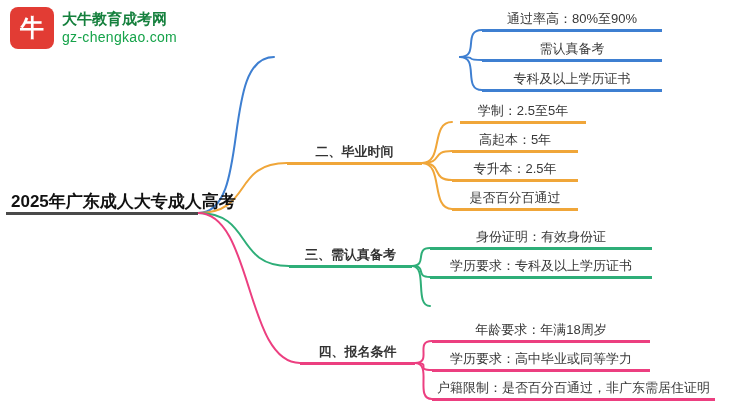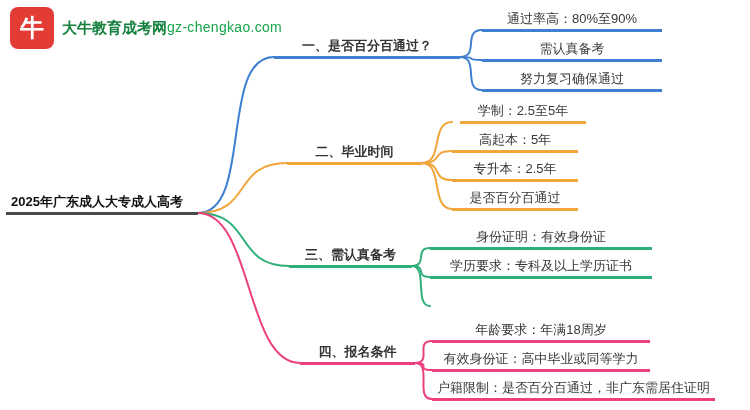--- a/index.html
+++ b/index.html
@@ -21,21 +21,21 @@
     position:absolute;
     box-sizing:border-box;
     line-height:17px;
     padding:1px 5px 2px;
     border-bottom:3px solid #999;
     font-size:13px;
     color:#383838;
     white-space:nowrap;
   }
   .node.root{
-    font-size:13px;
+    font-size:17px;
     font-weight:700;
     color:#111;
     text-align:left;
     border-bottom-color:#4a4a4a;
   }
   .node.branch{text-align:center;font-weight:600;color:#333;}
   .node.leaf{text-align:center;}
   .b1{border-bottom-color:#3e7fd1;}
   .b2{border-bottom-color:#f0a639;}
   .b3{border-bottom-color:#2eae78;}
@@ -45,21 +45,21 @@
     position:absolute;left:10px;top:7px;
     display:flex;align-items:center;gap:8px;
   }
   .logo-mark{
     width:44px;height:42px;
     background:#e23c34;
     border-radius:8px;
     display:flex;align-items:center;justify-content:center;
     color:#ffffff;font-size:24px;font-weight:700;
   }
-  .logo-text{display:flex;line-height:1.25;}
+  .logo-text{display:flex;flex-direction:column;line-height:1.25;}
   .logo-title{font-size:15px;font-weight:700;color:#15803d;}
   .logo-subtitle{font-size:14px;color:#16a34a;letter-spacing:.3px;}
 </style>
 </head>
 <body>
 
 <div class="stage">
 
   <svg class="connectors" viewBox="0 0 750 410">
 
@@ -93,31 +93,28 @@
     <div class="logo-text">
       <span class="logo-title">大牛教育成考网</span>
       <span class="logo-subtitle">gz-chengkao.com</span>
     </div>
   </div>
 
   <div class="node root" style="left:6px;top:192px;width:192px">
     <span>2025年广东成人大专成人高考</span>
   </div>
 
-  <div class="node branch b1" style="left:274px;top:36px;width:186px">
-    <span>一、是否百分百通过？</span>
-  </div>
   <div class="node leaf b1" style="left:482px;top:9px;min-width:180px">
     <span>通过率高：80%至90%</span>
   </div>
   <div class="node leaf b1" style="left:482px;top:39px;min-width:180px">
     <span>需认真备考</span>
   </div>
   <div class="node leaf b1" style="left:482px;top:69px;min-width:180px">
-    <span>努力复习确保通过</span>
+    <span>专科及以上学历证书</span>
   </div>
 
   <div class="node branch b2" style="left:287px;top:142px;width:135px">
     <span>二、毕业时间</span>
   </div>
   <div class="node leaf b2" style="left:460px;top:101px;min-width:126px">
     <span>学制：2.5至5年</span>
   </div>
   <div class="node leaf b2" style="left:452px;top:130px;min-width:126px">
     <span>高起本：5年</span>
@@ -139,19 +136,19 @@
     <span>学历要求：专科及以上学历证书</span>
   </div>
 
   <div class="node branch b4" style="left:300px;top:342px;width:115px">
     <span>四、报名条件</span>
   </div>
   <div class="node leaf b4" style="left:432px;top:320px;min-width:218px">
     <span>年龄要求：年满18周岁</span>
   </div>
   <div class="node leaf b4" style="left:432px;top:349px;min-width:218px">
-    <span>有效身份证：高中毕业或同等学力</span>
+    <span>学历要求：高中毕业或同等学力</span>
   </div>
   <div class="node leaf b4" style="left:432px;top:378px;min-width:218px">
     <span>户籍限制：是否百分百通过，非广东需居住证明</span>
   </div>
 
 </div>
 
 </body></html>

